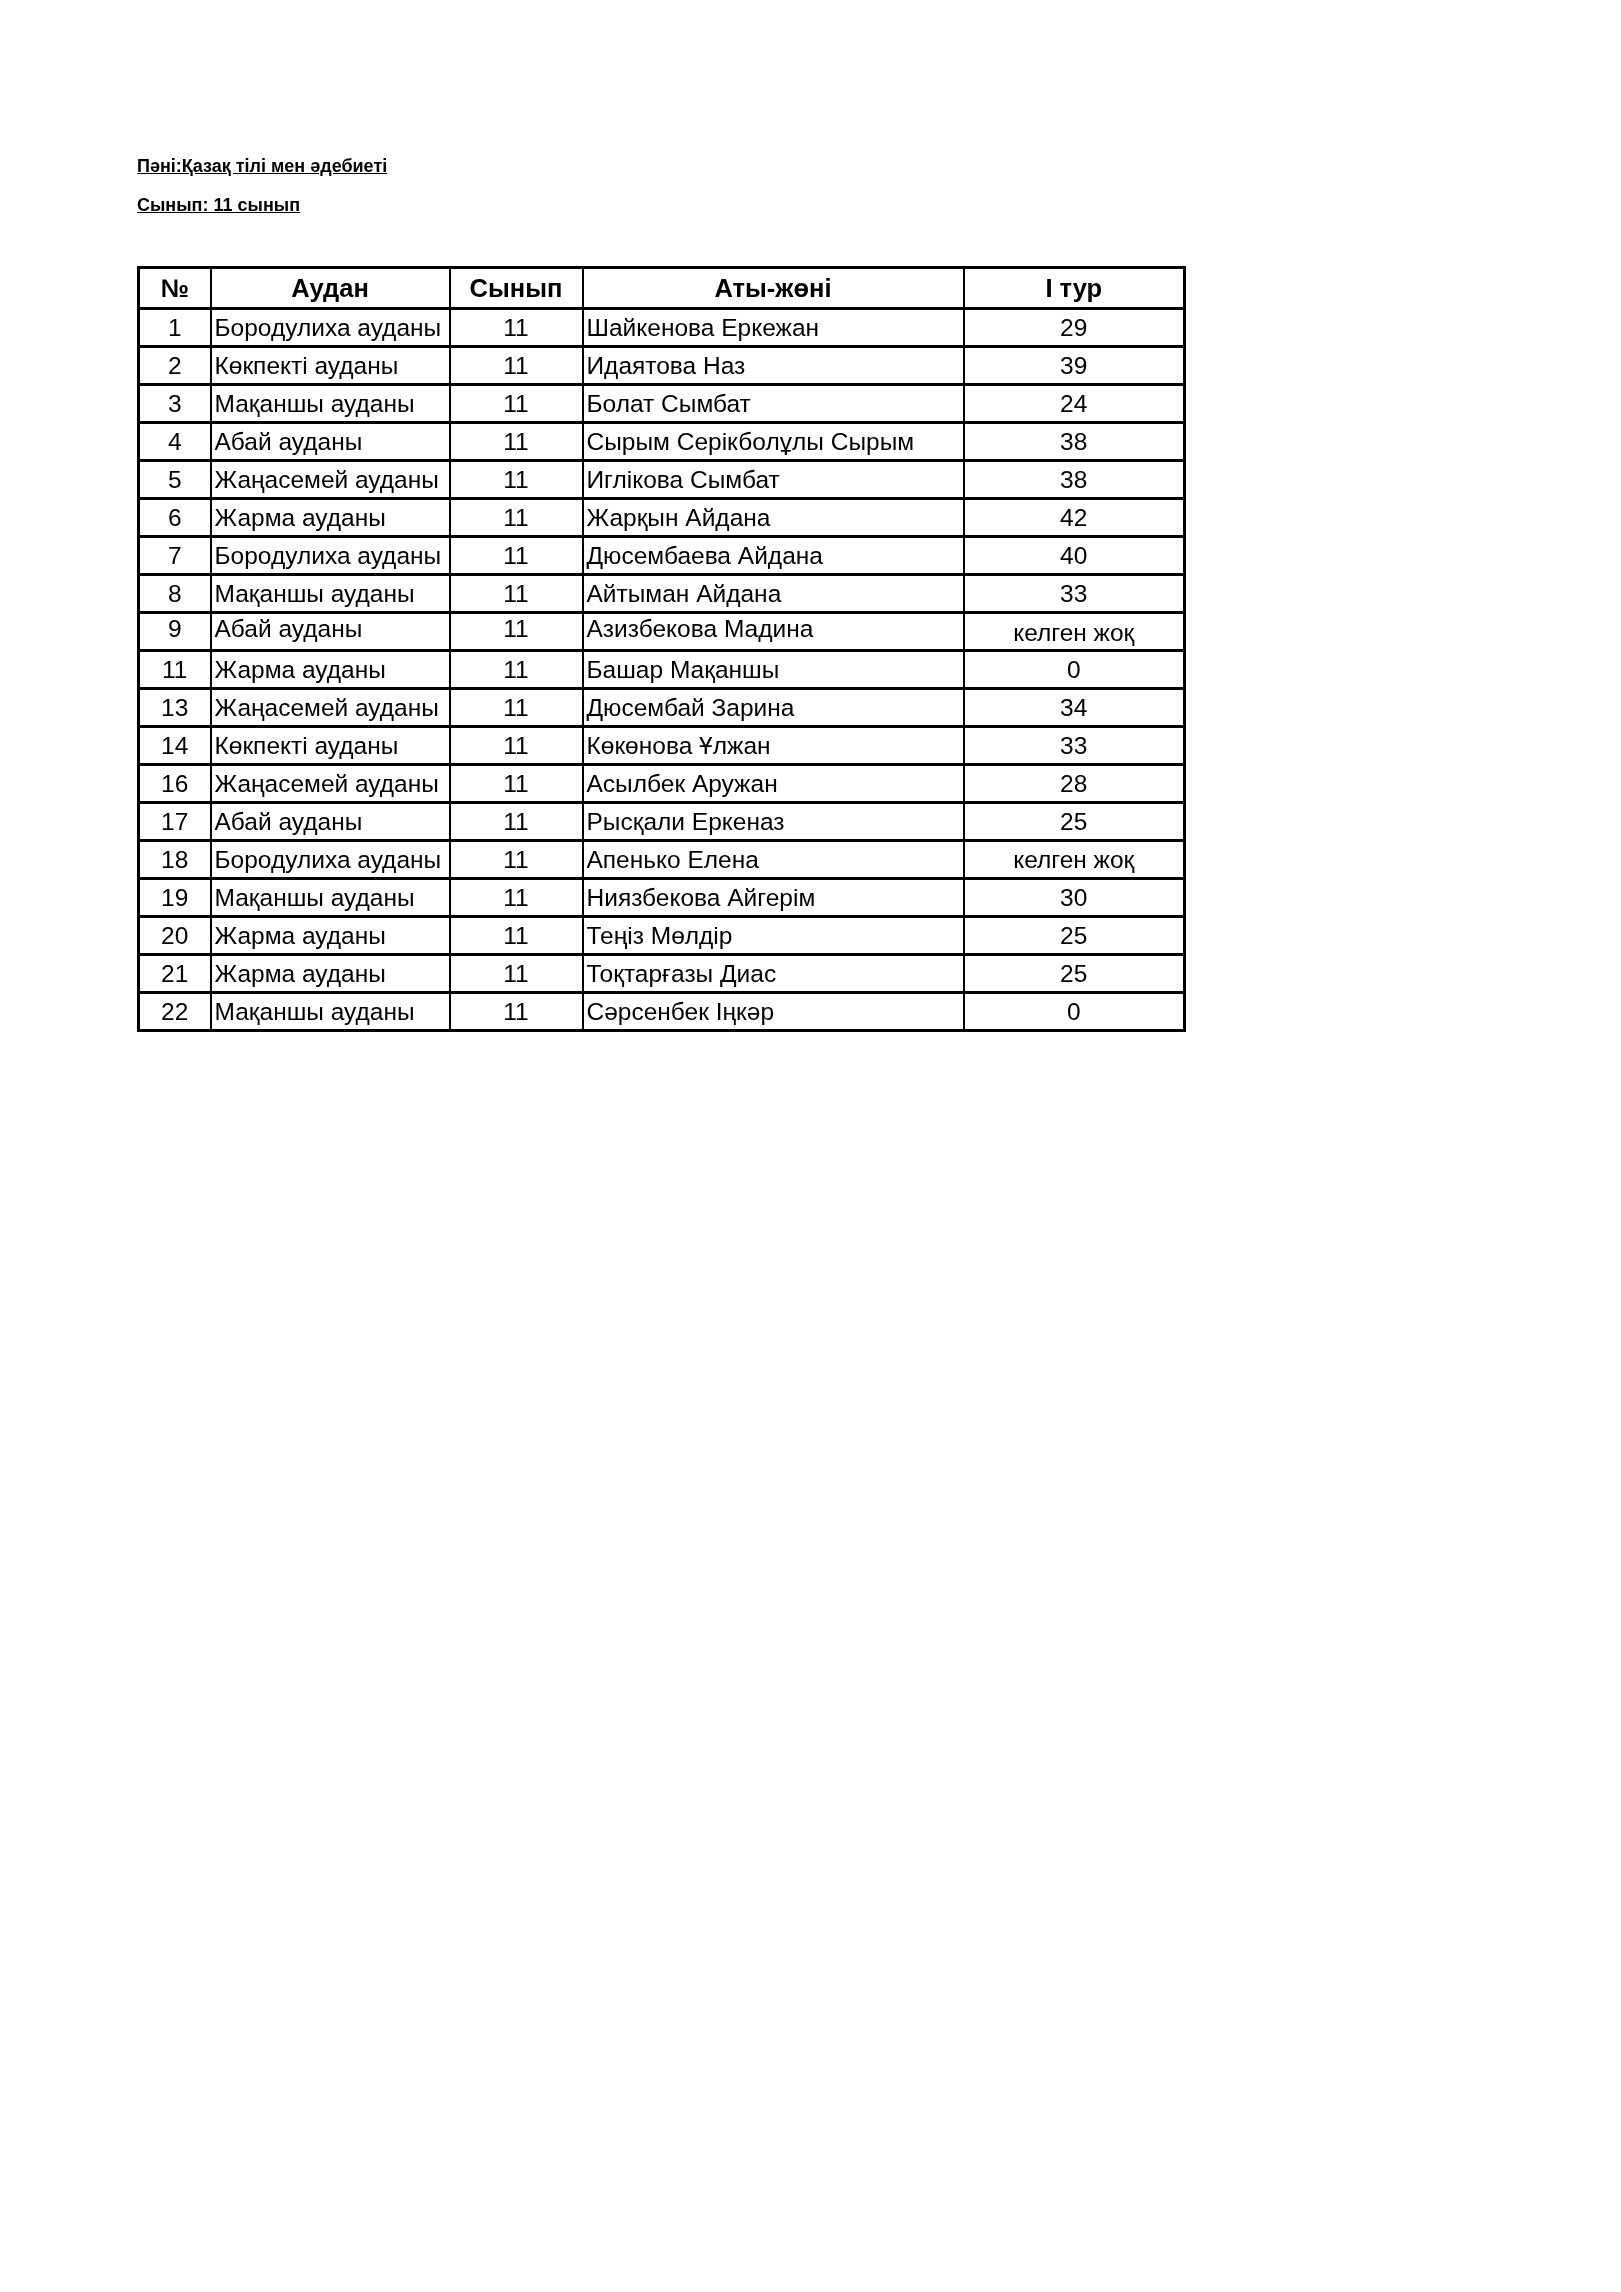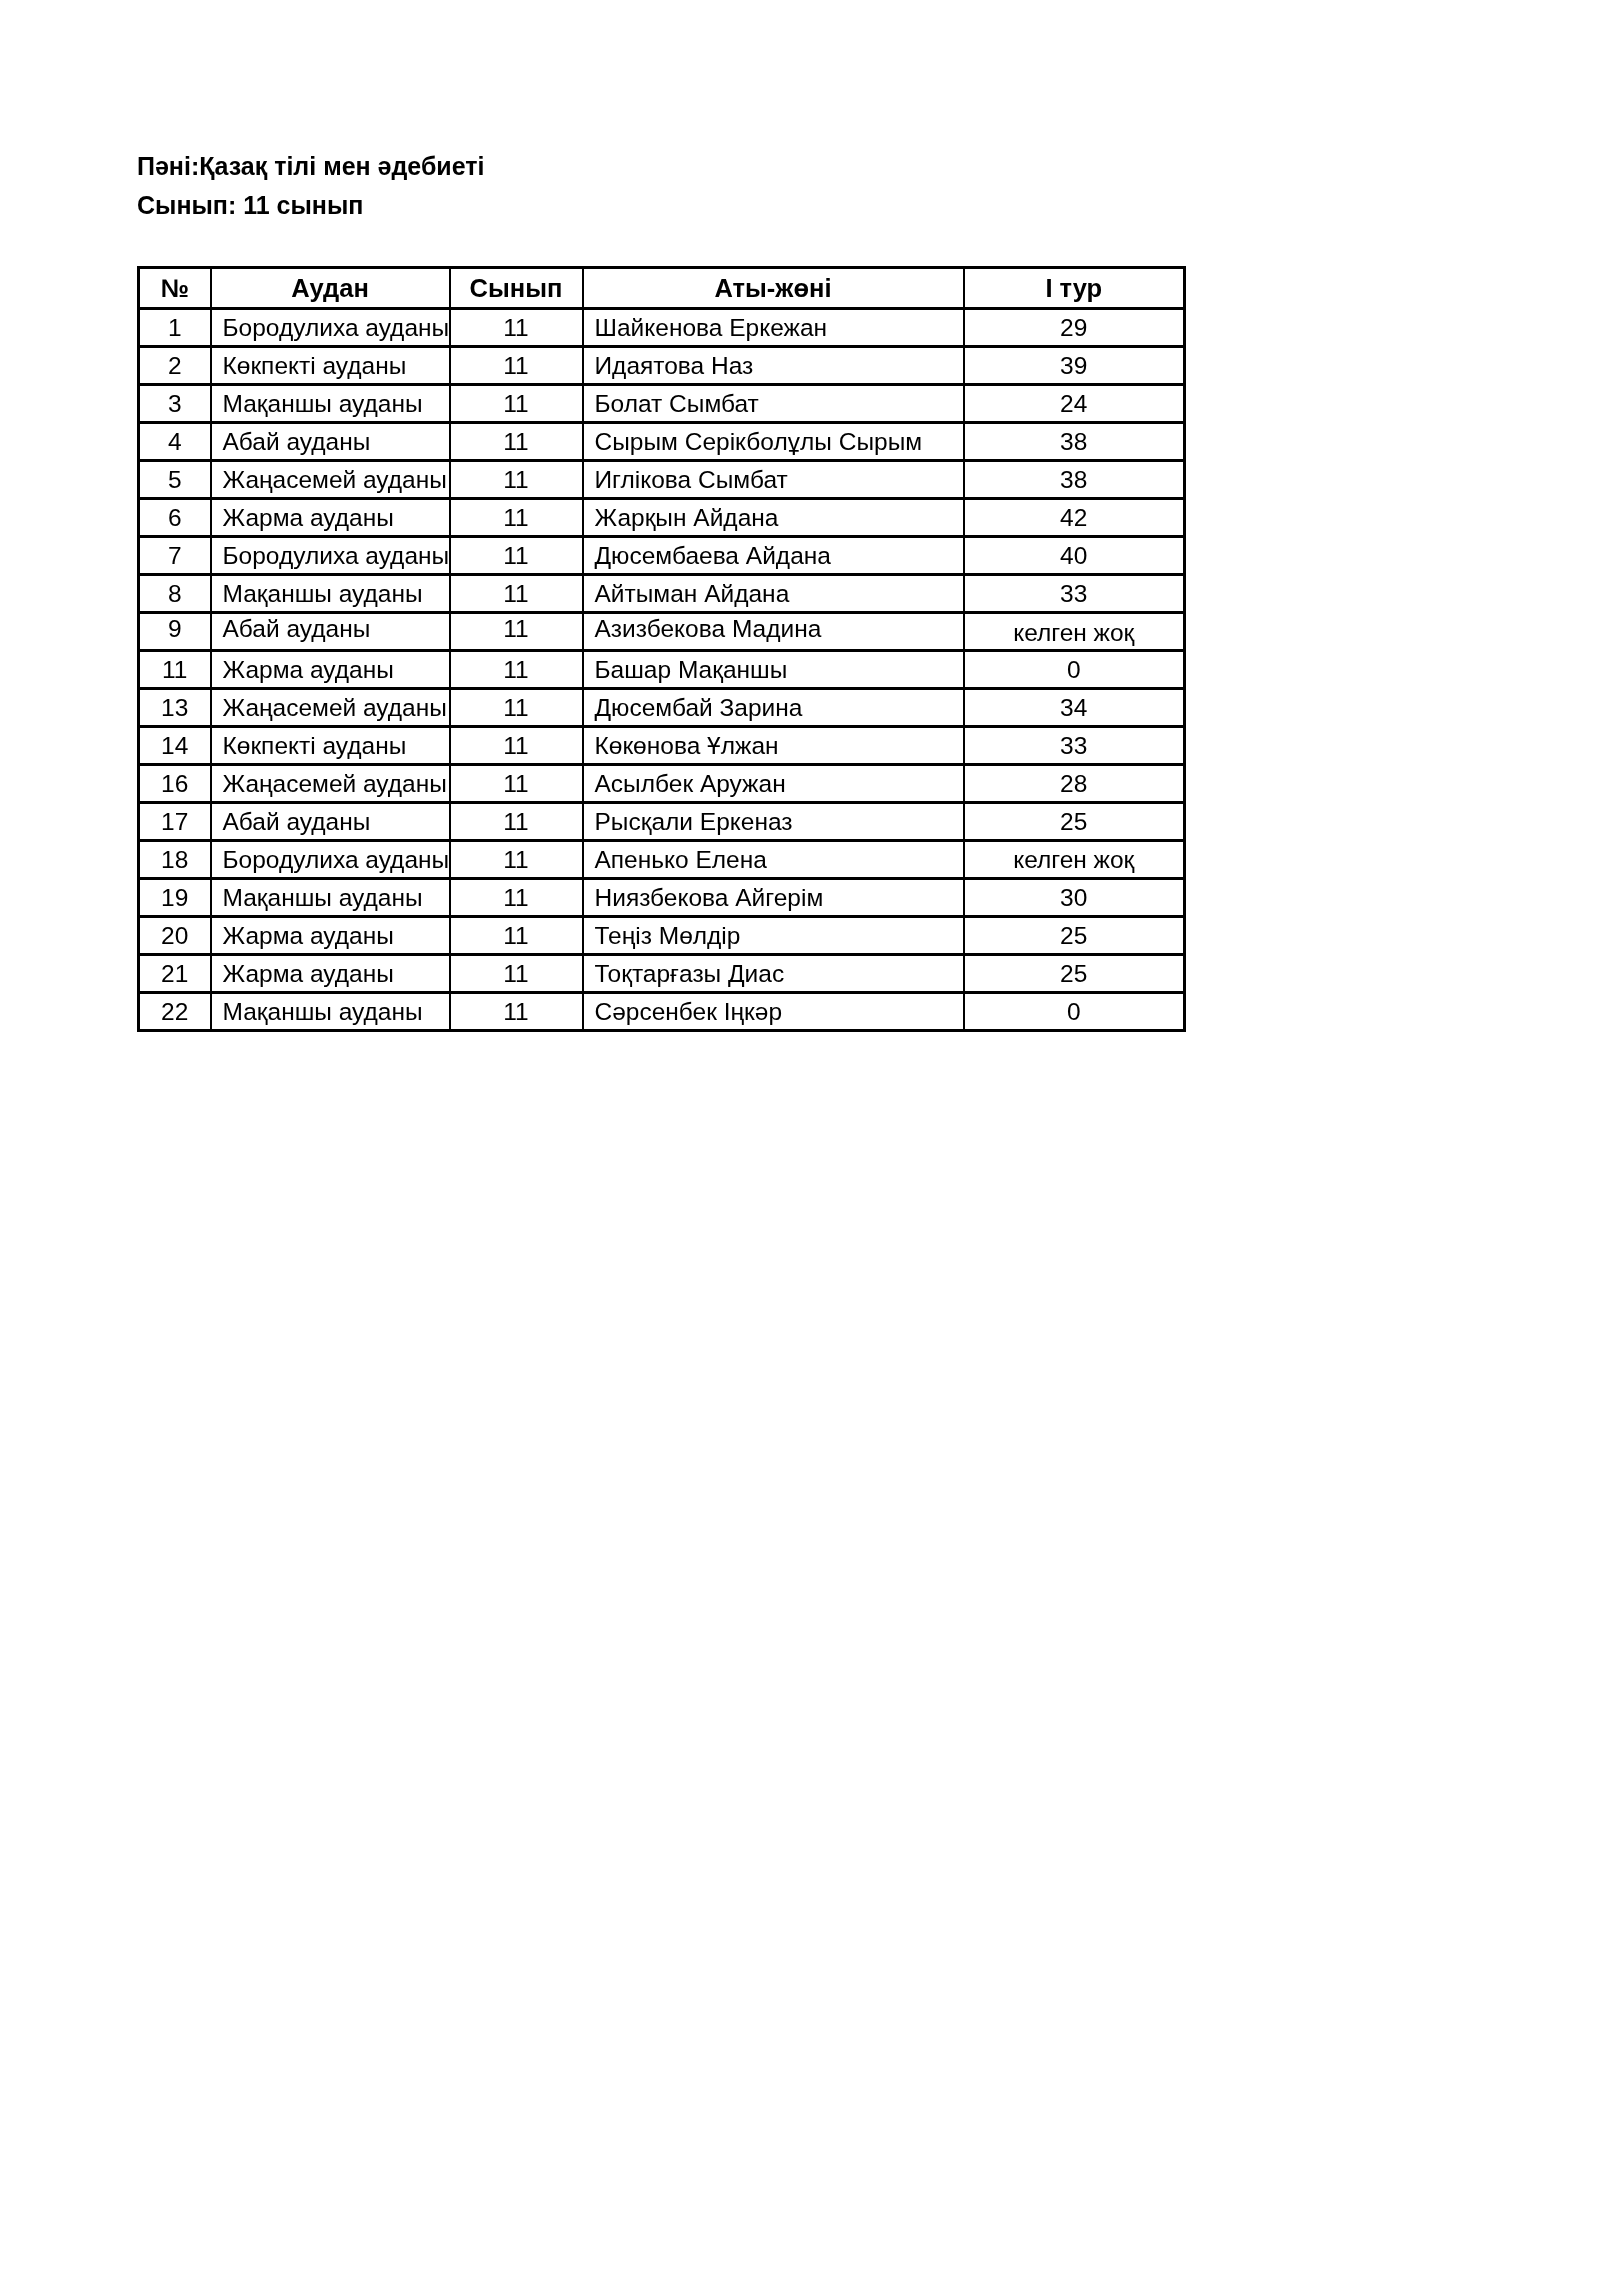--- a/index.html
+++ b/index.html
@@ -15,23 +15,24 @@
     color: #000000;
   }
   .content {
     position: absolute;
     left: 137px;
     top: 147px;
     width: 1078px;
   }
   .title-line {
     font-weight: bold;
-    font-size: 25px;
+    font-size: 18px;
     line-height: 39px;
     white-space: nowrap;
+    text-decoration: underline;
   }
   table.results-table {
     border-collapse: collapse;
     table-layout: fixed;
     width: 1046px;
     margin-top: 41px;
     border: 3.9px solid #000;
   }
   .results-table th,
   .results-table td {
@@ -52,21 +53,21 @@
     text-align: center;
   }
   .results-table td {
     height: 38px;
     font-size: 24.5px;
     text-align: center;
   }
   .results-table td.col-district,
   .results-table td.col-name {
     text-align: left;
-    padding-left: 11px;
+    padding-left: 3px;
   }
   
   .results-table tr.valign-quirk td {
     vertical-align: top;
     line-height: 29px;
   }
   .results-table tr.valign-quirk td.col-round1 {
     vertical-align: bottom;
     line-height: 33px;
   }

